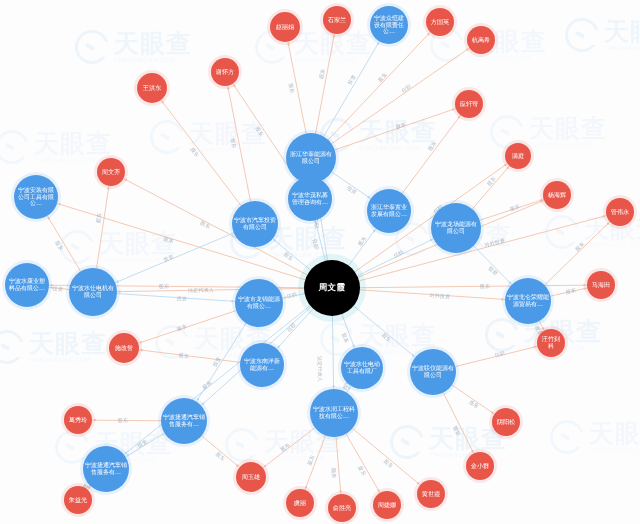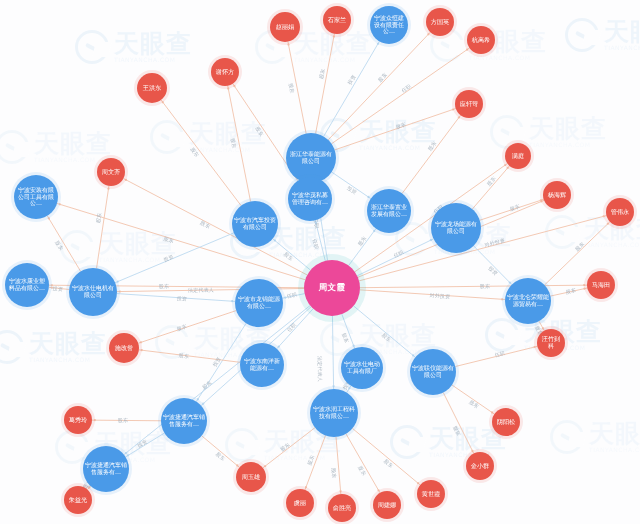--- a/index.html
+++ b/index.html
@@ -66,21 +66,21 @@
     text-align:center;
     color:#ffffff;
     box-sizing:border-box;
     cursor:pointer;
     line-height:1.12;
     padding:2px;
     overflow:hidden;
     word-break:break-all;
   }
   .node.center{
-    background:#ec4899;
+    background:#000000;
     box-shadow:0 0 0 6px rgba(43,182,182,.13);
     font-size:8.5px;font-weight:bold;letter-spacing:.3px;
   }
   .node.company{
     background:#4a9ae8;
     box-shadow:0 0 0 3px rgba(74,154,232,.12);
     font-size:6.4px;
   }
   .node.person{
     background:#e8564a;

